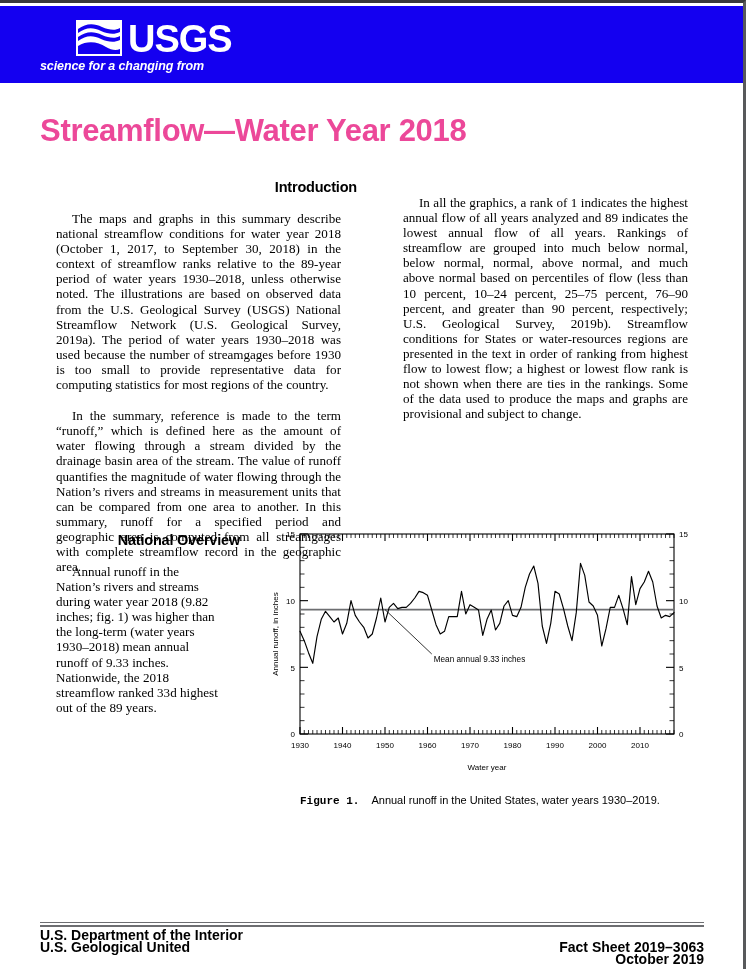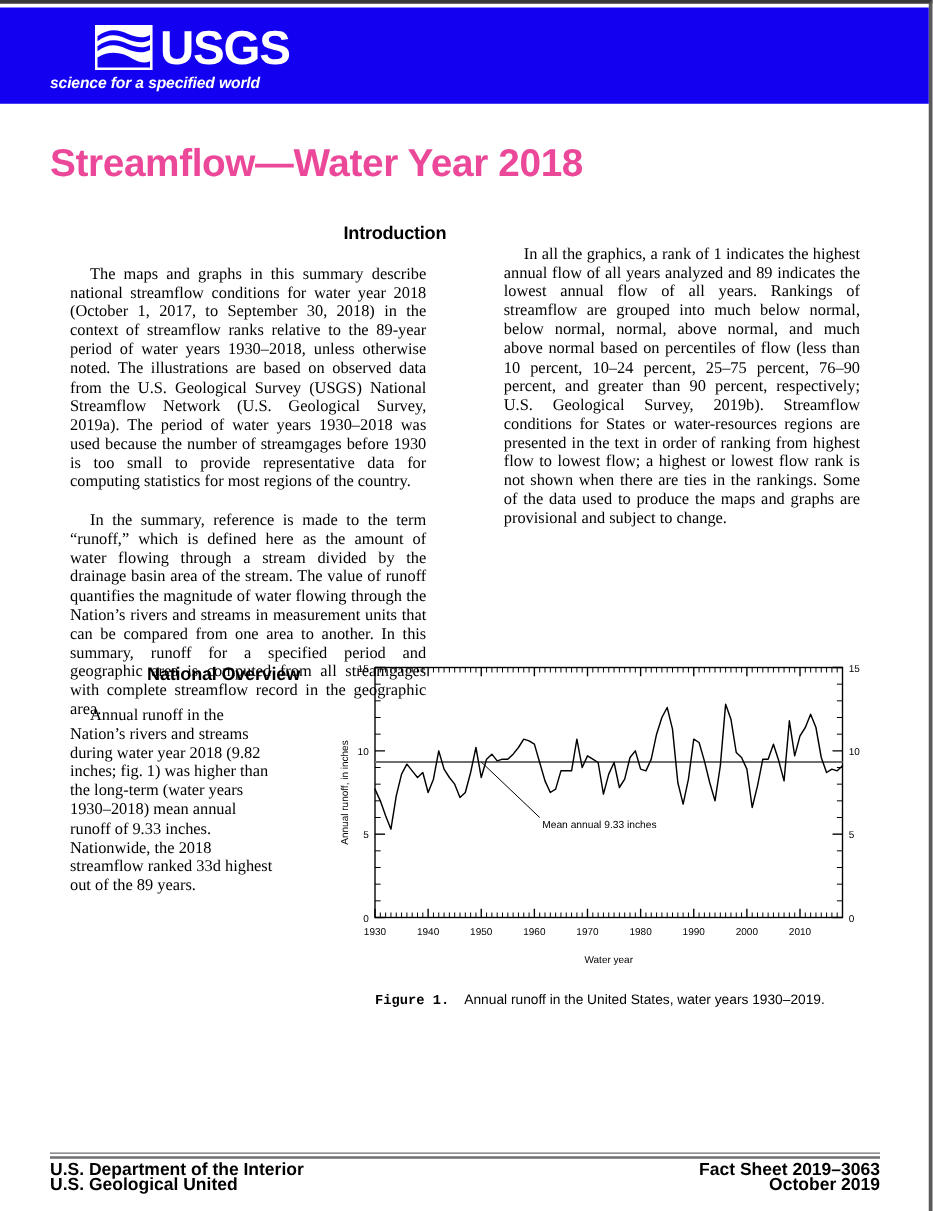--- a/index.html
+++ b/index.html
@@ -89,41 +89,41 @@
     border-top:1px solid #6d6e71;
     border-bottom:2px solid #6d6e71;
     height:2px;
   }
   .footer{
     position:absolute;left:40px;top:927px;width:664px;
     display:flex;justify-content:space-between;
     font-family:"Liberation Sans", sans-serif;
     font-weight:bold;font-size:14px;color:#000;line-height:11.5px;
   }
-  .footer .right{text-align:right;}
+  .footer .right{text-align:right;margin-top:12px;}
 </style>
 </head>
 <body>
 
 <div class="page">
 
   <div class="header-band">
     <div class="usgs-logo">
       <div class="usgs-top">
         <span class="usgs-mark">
           <svg width="46" height="36" viewBox="0 0 46 36">
             <rect x="0" y="0" width="46" height="36" fill="#ffffff"></rect>
             <path d="M2 9 C10 3, 18 3, 26 7 C33 10, 39 11, 44 8 L44 12 C38 15, 32 14, 25 11 C17 7, 10 7, 2 13 Z" fill="#1400f0"></path>
             <path d="M2 17 C10 11, 18 11, 26 15 C33 18, 39 19, 44 16 L44 20 C38 23, 32 22, 25 19 C17 15, 10 15, 2 21 Z" fill="#1400f0"></path>
             <path d="M2 26 C12 20, 22 22, 30 27 C35 30, 40 31, 44 29 L44 34 L2 34 Z" fill="#1400f0"></path>
           </svg>
         </span>
         <span class="usgs-word">USGS</span>
       </div>
-      <div class="usgs-tag">science for a specified world</div>
+      <div class="usgs-tag">science for a changing from</div>
     </div>
   </div>
 
   <div class="doc-title">Streamflow—Water Year 2018</div>
 
   <div class="cols">
     <div class="col">
       <h2 class="sec">Introduction</h2>
       <p class="body">The maps and graphs in this summary describe national streamflow conditions for water year 2018 (October 1, 2017, to September 30, 2018) in the context of streamflow ranks relative to the 89-year period of water years 1930–2018, unless otherwise noted. The illustrations are based on observed data from the U.S. Geological Survey (USGS) National Streamflow Network (U.S. Geological Survey, 2019a). The period of water years 1930–2018 was used because the number of streamgages before 1930 is too small to provide representative data for computing statistics for most regions of the country.</p>
       <p class="body">In the summary, reference is made to the term “runoff,” which is defined here as the amount of water flowing through a stream divided by the drainage basin area of the stream. The value of runoff quantifies the magnitude of water flowing through the Nation’s rivers and streams in measurement units that can be compared from one area to another. In this summary, runoff for a specified period and geographic area is computed from all streamgages with complete streamflow record in the geographic area.</p>

